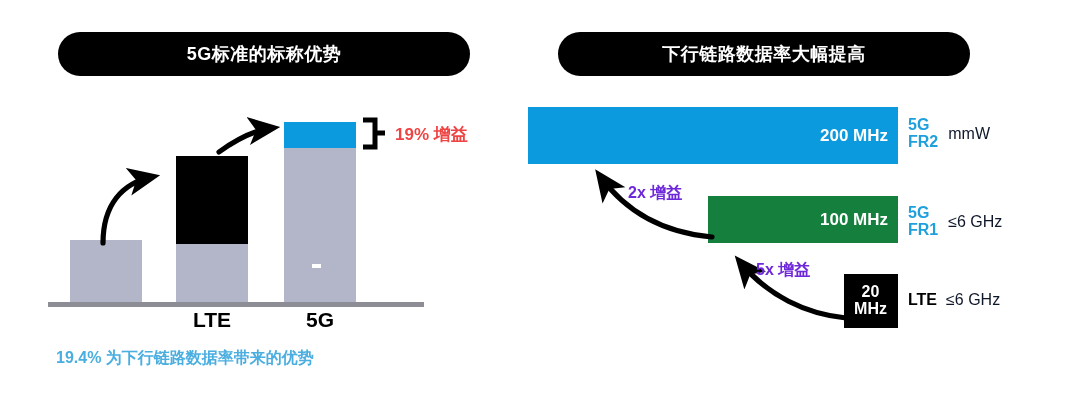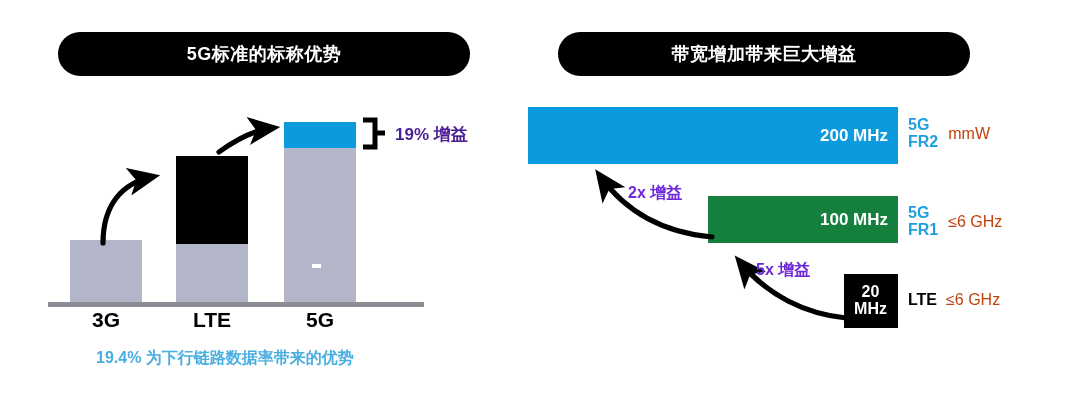--- a/index.html
+++ b/index.html
@@ -83,32 +83,32 @@
   #cat-3g  { left: 51px; }
   #cat-lte { left: 157px; }
   #cat-5g  { left: 265px; }
 
   
   #gain-19-label {
     position: absolute;
     left: 395px; top: 123px;
     font-size: 17px;
     font-weight: 700;
-    color: #4c1d95;
+    color: #ef4444;
     white-space: nowrap;
   }
 
   .caption {
     position: absolute;
     font-size: 16px;
     font-weight: 600;
     color: #4aaee0;
     white-space: nowrap;
   }
-  #caption-left  { left: 56px; top: 348px; margin-left: 40px; }
+  #caption-left  { left: 56px; top: 348px; }
   #caption-right { left: 60px; top: 348px; }
 
   
   #right-chart { position: absolute; left: 0; top: 0; width: 552px; height: 408px; }
 
   .hbar {
     position: absolute;
     display: flex;
     align-items: center;
     justify-content: flex-end;
@@ -145,21 +145,21 @@
   }
   .tech {
     color: #1f9fdc;
     font-size: 16px;
     font-weight: 600;
     line-height: 1.06;
     display: flex;
     flex-direction: column;
   }
   .band {
-    color: #c2410c;
+    color: #0f172a;
     font-size: 16px;
     font-weight: 500;
     margin-left: 10px;
   }
   #label-fr2 { left: 380px; top: 117px; }
   #label-fr1 { left: 380px; top: 205px; }
   #label-lte { left: 380px; top: 291px; }
   #label-lte .tech { flex-direction: row; color: #000000; }
   #label-lte .band { margin-left: 9px; }
 
@@ -204,31 +204,30 @@
       <path d="M103,243 C103,205 122,183 152,177" stroke="#000000" stroke-width="5.2" fill="none" stroke-linecap="round" marker-end="url(#ah1)"></path>
       <path d="M219,152 C240,137 256,130 272,128" stroke="#000000" stroke-width="5.2" fill="none" stroke-linecap="round" marker-end="url(#ah1)"></path>
     </svg>
 
     <svg width="528" height="408">
       <path d="M363,120 L375,120 L375,133 L385,133 L375,133 L375,147 L363,147" stroke="#000000" stroke-width="5" fill="none" stroke-linejoin="miter" stroke-linecap="butt"></path>
     </svg>
 
     <div id="gain-19-label">19% 增益</div>
 
-    <div class="cat-label" id="cat-3g">3G</div>
     <div class="cat-label" id="cat-lte">LTE</div>
     <div class="cat-label" id="cat-5g">5G</div>
   </div>
 
   <div class="caption" id="caption-left">19.4% 为下行链路数据率带来的优势</div>
 </div>
 
 <div class="panel" id="panel-right">
 
-  <div class="pill" id="title-right-pill">带宽增加带来巨大增益</div>
+  <div class="pill" id="title-right-pill">下行链路数据率大幅提高</div>
 
   <div id="right-chart">
 
     <div class="hbar" id="hbar-fr2">
       <span>200 MHz</span>
     </div>
     <div class="row-label" id="label-fr2">
       <span class="tech">
         <span>5G</span>
         <span>FR2</span>

